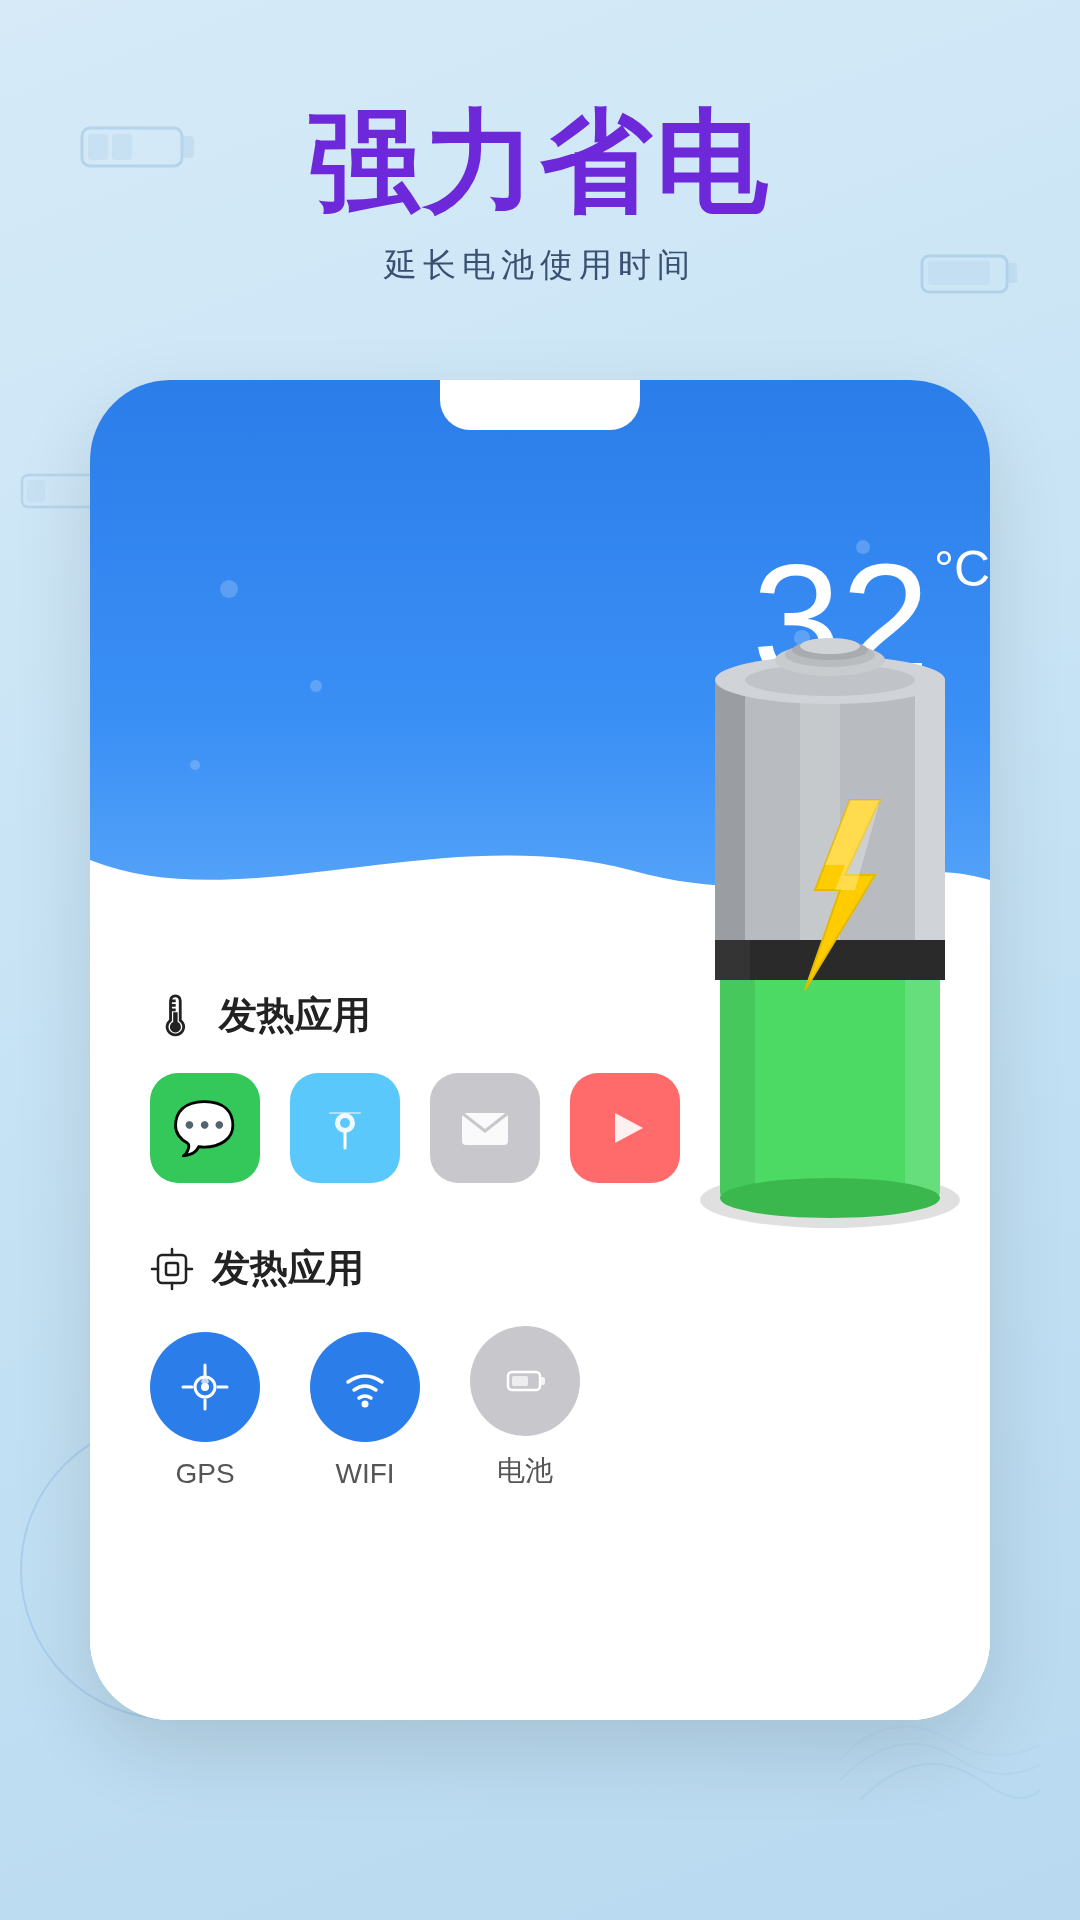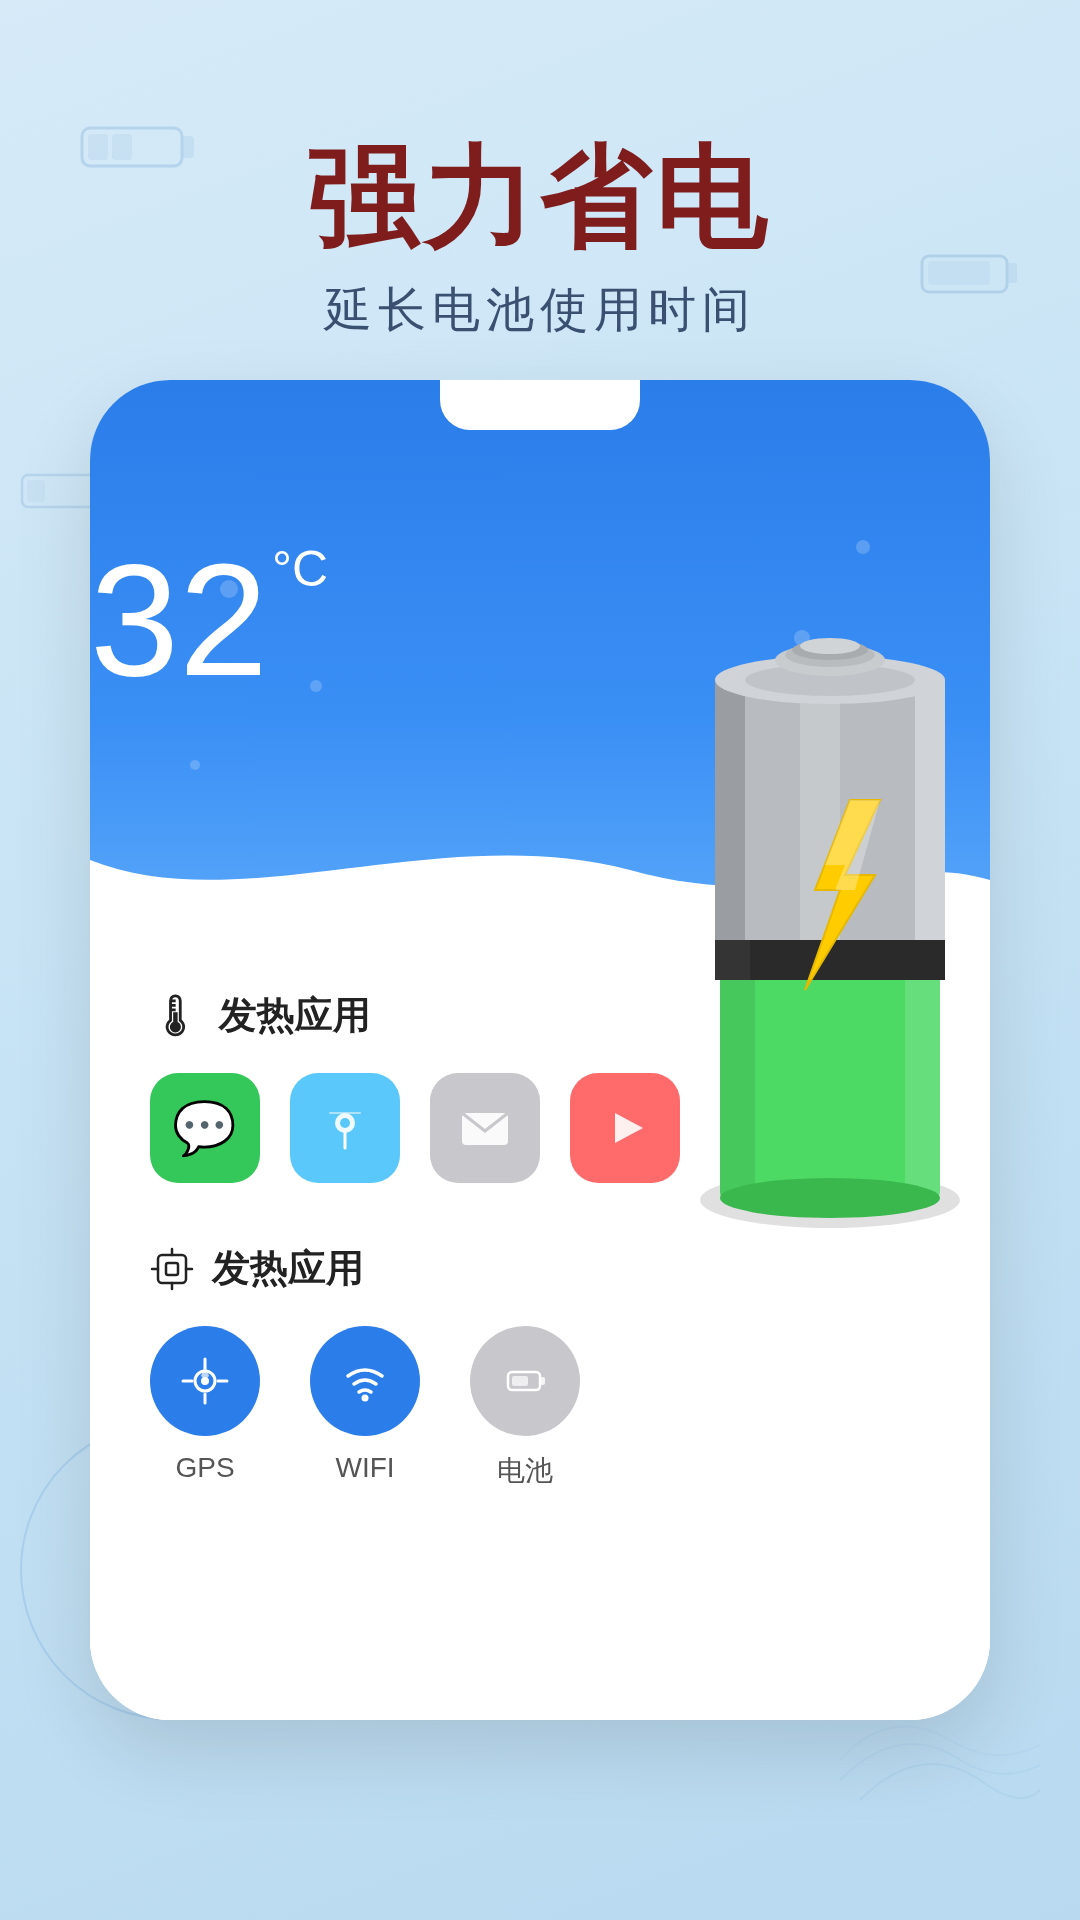--- a/index.html
+++ b/index.html
@@ -42,27 +42,26 @@
     .title-area {
       position: absolute;
       top: 100px;
       left: 0;
       right: 0;
       text-align: center;
     }
     .main-title {
       font-size: 112px;
       font-weight: 900;
-      color: #7f1d1d;
+      color: #6d28d9;
       letter-spacing: 4px;
       line-height: 1.1;
-      margin-top: 35px;
     }
     .sub-title {
-      font-size: 48px;
+      font-size: 33px;
       color: #3a5070;
       margin-top: 20px;
       letter-spacing: 6px;
     }
 
     
     .phone-mockup {
       position: absolute;
       top: 380px;
       left: 90px;
@@ -105,22 +104,22 @@
     .bubble-2 { width: 12px; height: 12px; top: 300px; left: 220px; }
     .bubble-3 { width: 16px; height: 16px; top: 250px; right: 180px; }
     .bubble-4 { width: 10px; height: 10px; top: 380px; left: 100px; }
     .bubble-5 { width: 14px; height: 14px; top: 160px; right: 120px; }
 
     
     .temp-display {
       position: absolute;
       top: 160px;
       left: 0;
-      right: 11px;
-      text-align: left;
+      right: 0;
+      text-align: right;
     }
     .temp-number {
       font-size: 160px;
       font-weight: 300;
       color: #fff;
       line-height: 1;
       display: inline-block;
     }
     .temp-unit {
       font-size: 50px;
@@ -189,21 +188,21 @@
       font-size: 52px;
     }
     .app-icon-green { background: #34c759; }
     .app-icon-cyan { background: #5ac8fa; }
     .app-icon-gray { background: #c7c7cc; }
 
     
     .component-row {
       display: flex;
       gap: 50px;
-      align-items: flex-start;
+      align-items: flex-end;
     }
     .component-item {
       display: flex;
       flex-direction: column;
       align-items: center;
       gap: 16px;
     }
     .component-circle {
       width: 110px;
       height: 110px;

